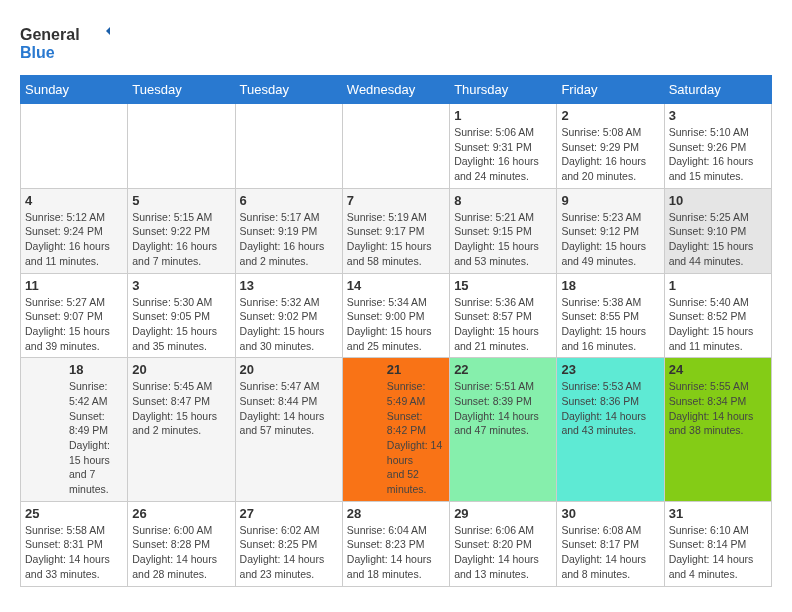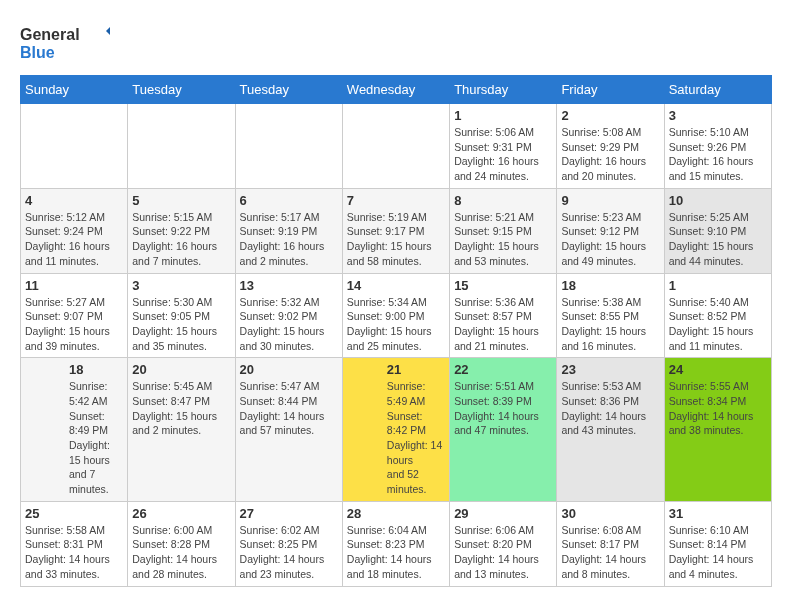--- a/index.html
+++ b/index.html
@@ -193,29 +193,29 @@
           <div class="day-info">Sunrise: 5:42 AM<br>Sunset: 8:49 PM<br>Daylight: 15 hours<br>and 7 minutes.</div>
         </td>
         <td style="background-color: rgb(245, 245, 245);">
           <div class="day-number">20</div>
           <div class="day-info">Sunrise: 5:45 AM<br>Sunset: 8:47 PM<br>Daylight: 15 hours<br>and 2 minutes.</div>
         </td>
         <td style="background-color: rgb(245, 245, 245);">
           <div class="day-number">20</div>
           <div class="day-info">Sunrise: 5:47 AM<br>Sunset: 8:44 PM<br>Daylight: 14 hours<br>and 57 minutes.</div>
         </td>
-        <td style="background-color: #fde047; padding-left: 44px;">
+        <td style="background-color: #f97316; padding-left: 44px;">
           <div class="day-number">21</div>
           <div class="day-info">Sunrise: 5:49 AM<br>Sunset: 8:42 PM<br>Daylight: 14 hours<br>and 52 minutes.</div>
         </td>
         <td style="background-color: #86efac;">
           <div class="day-number">22</div>
           <div class="day-info">Sunrise: 5:51 AM<br>Sunset: 8:39 PM<br>Daylight: 14 hours<br>and 47 minutes.</div>
         </td>
-        <td style="background-color: #e5e5e5;">
+        <td style="background-color: #5eead4;">
           <div class="day-number">23</div>
           <div class="day-info">Sunrise: 5:53 AM<br>Sunset: 8:36 PM<br>Daylight: 14 hours<br>and 43 minutes.</div>
         </td>
         <td style="background-color: #84cc16;">
           <div class="day-number">24</div>
           <div class="day-info">Sunrise: 5:55 AM<br>Sunset: 8:34 PM<br>Daylight: 14 hours<br>and 38 minutes.</div>
         </td>
       </tr>
       <tr>
         <td>

